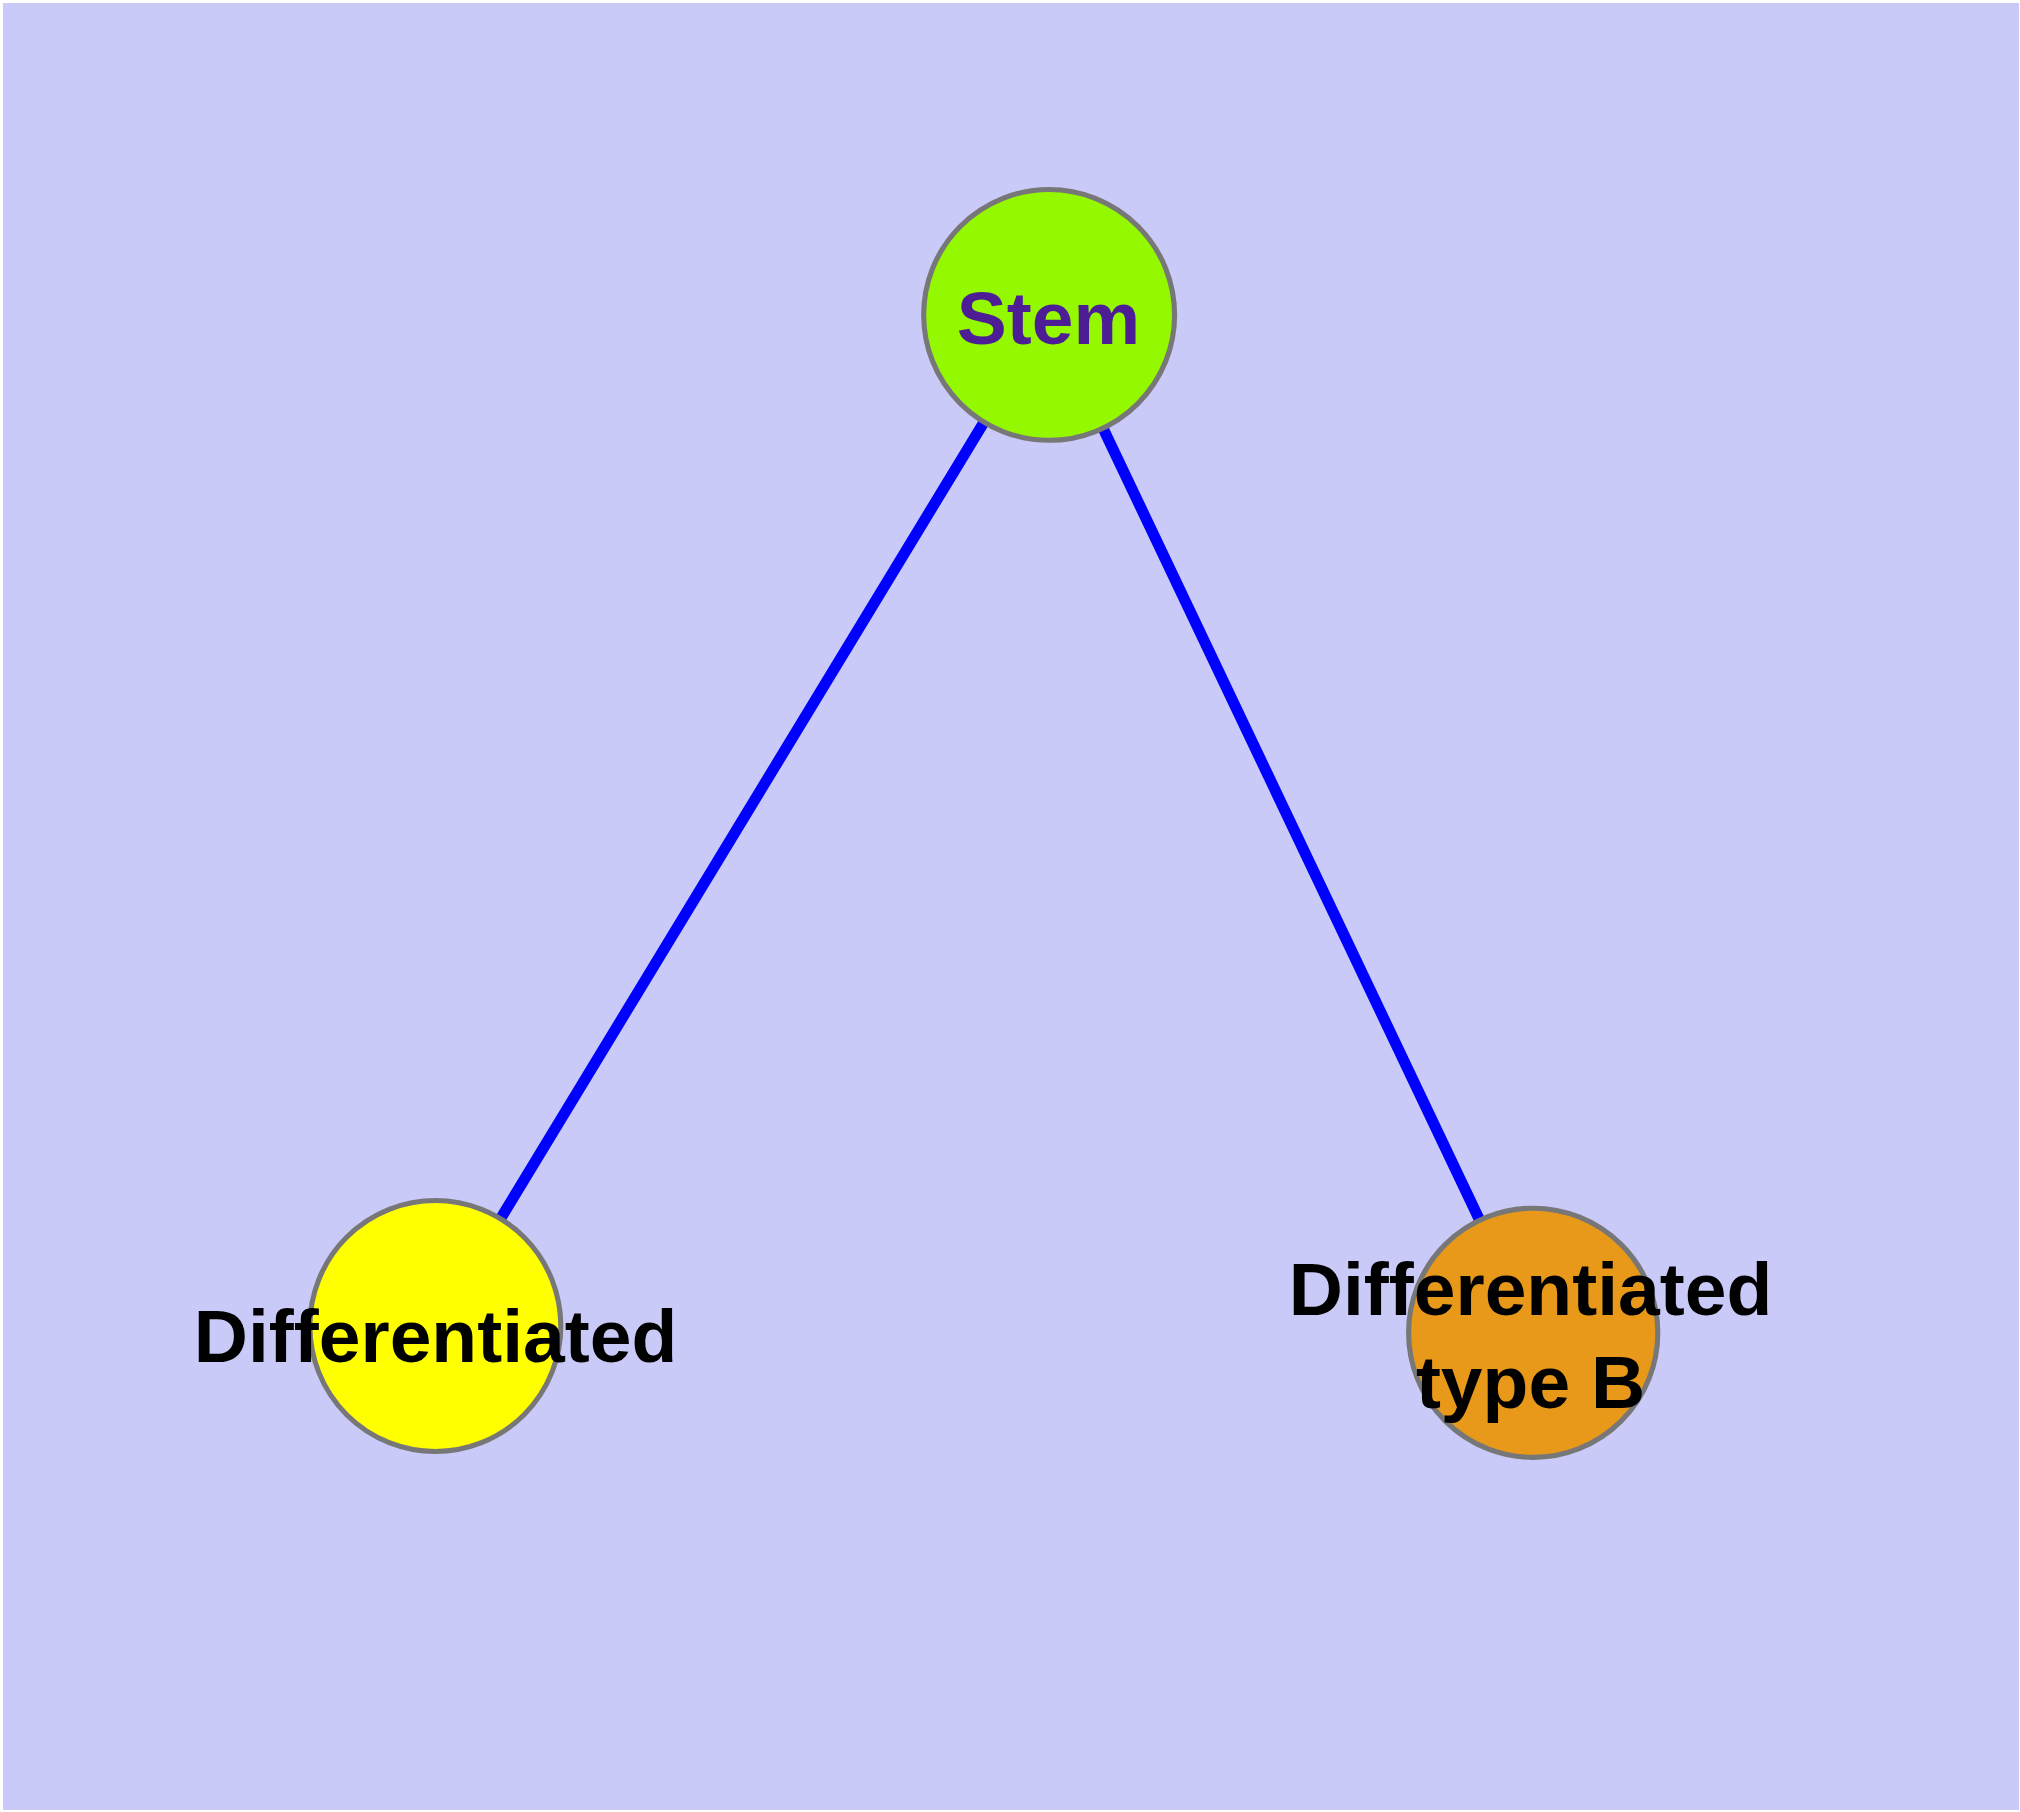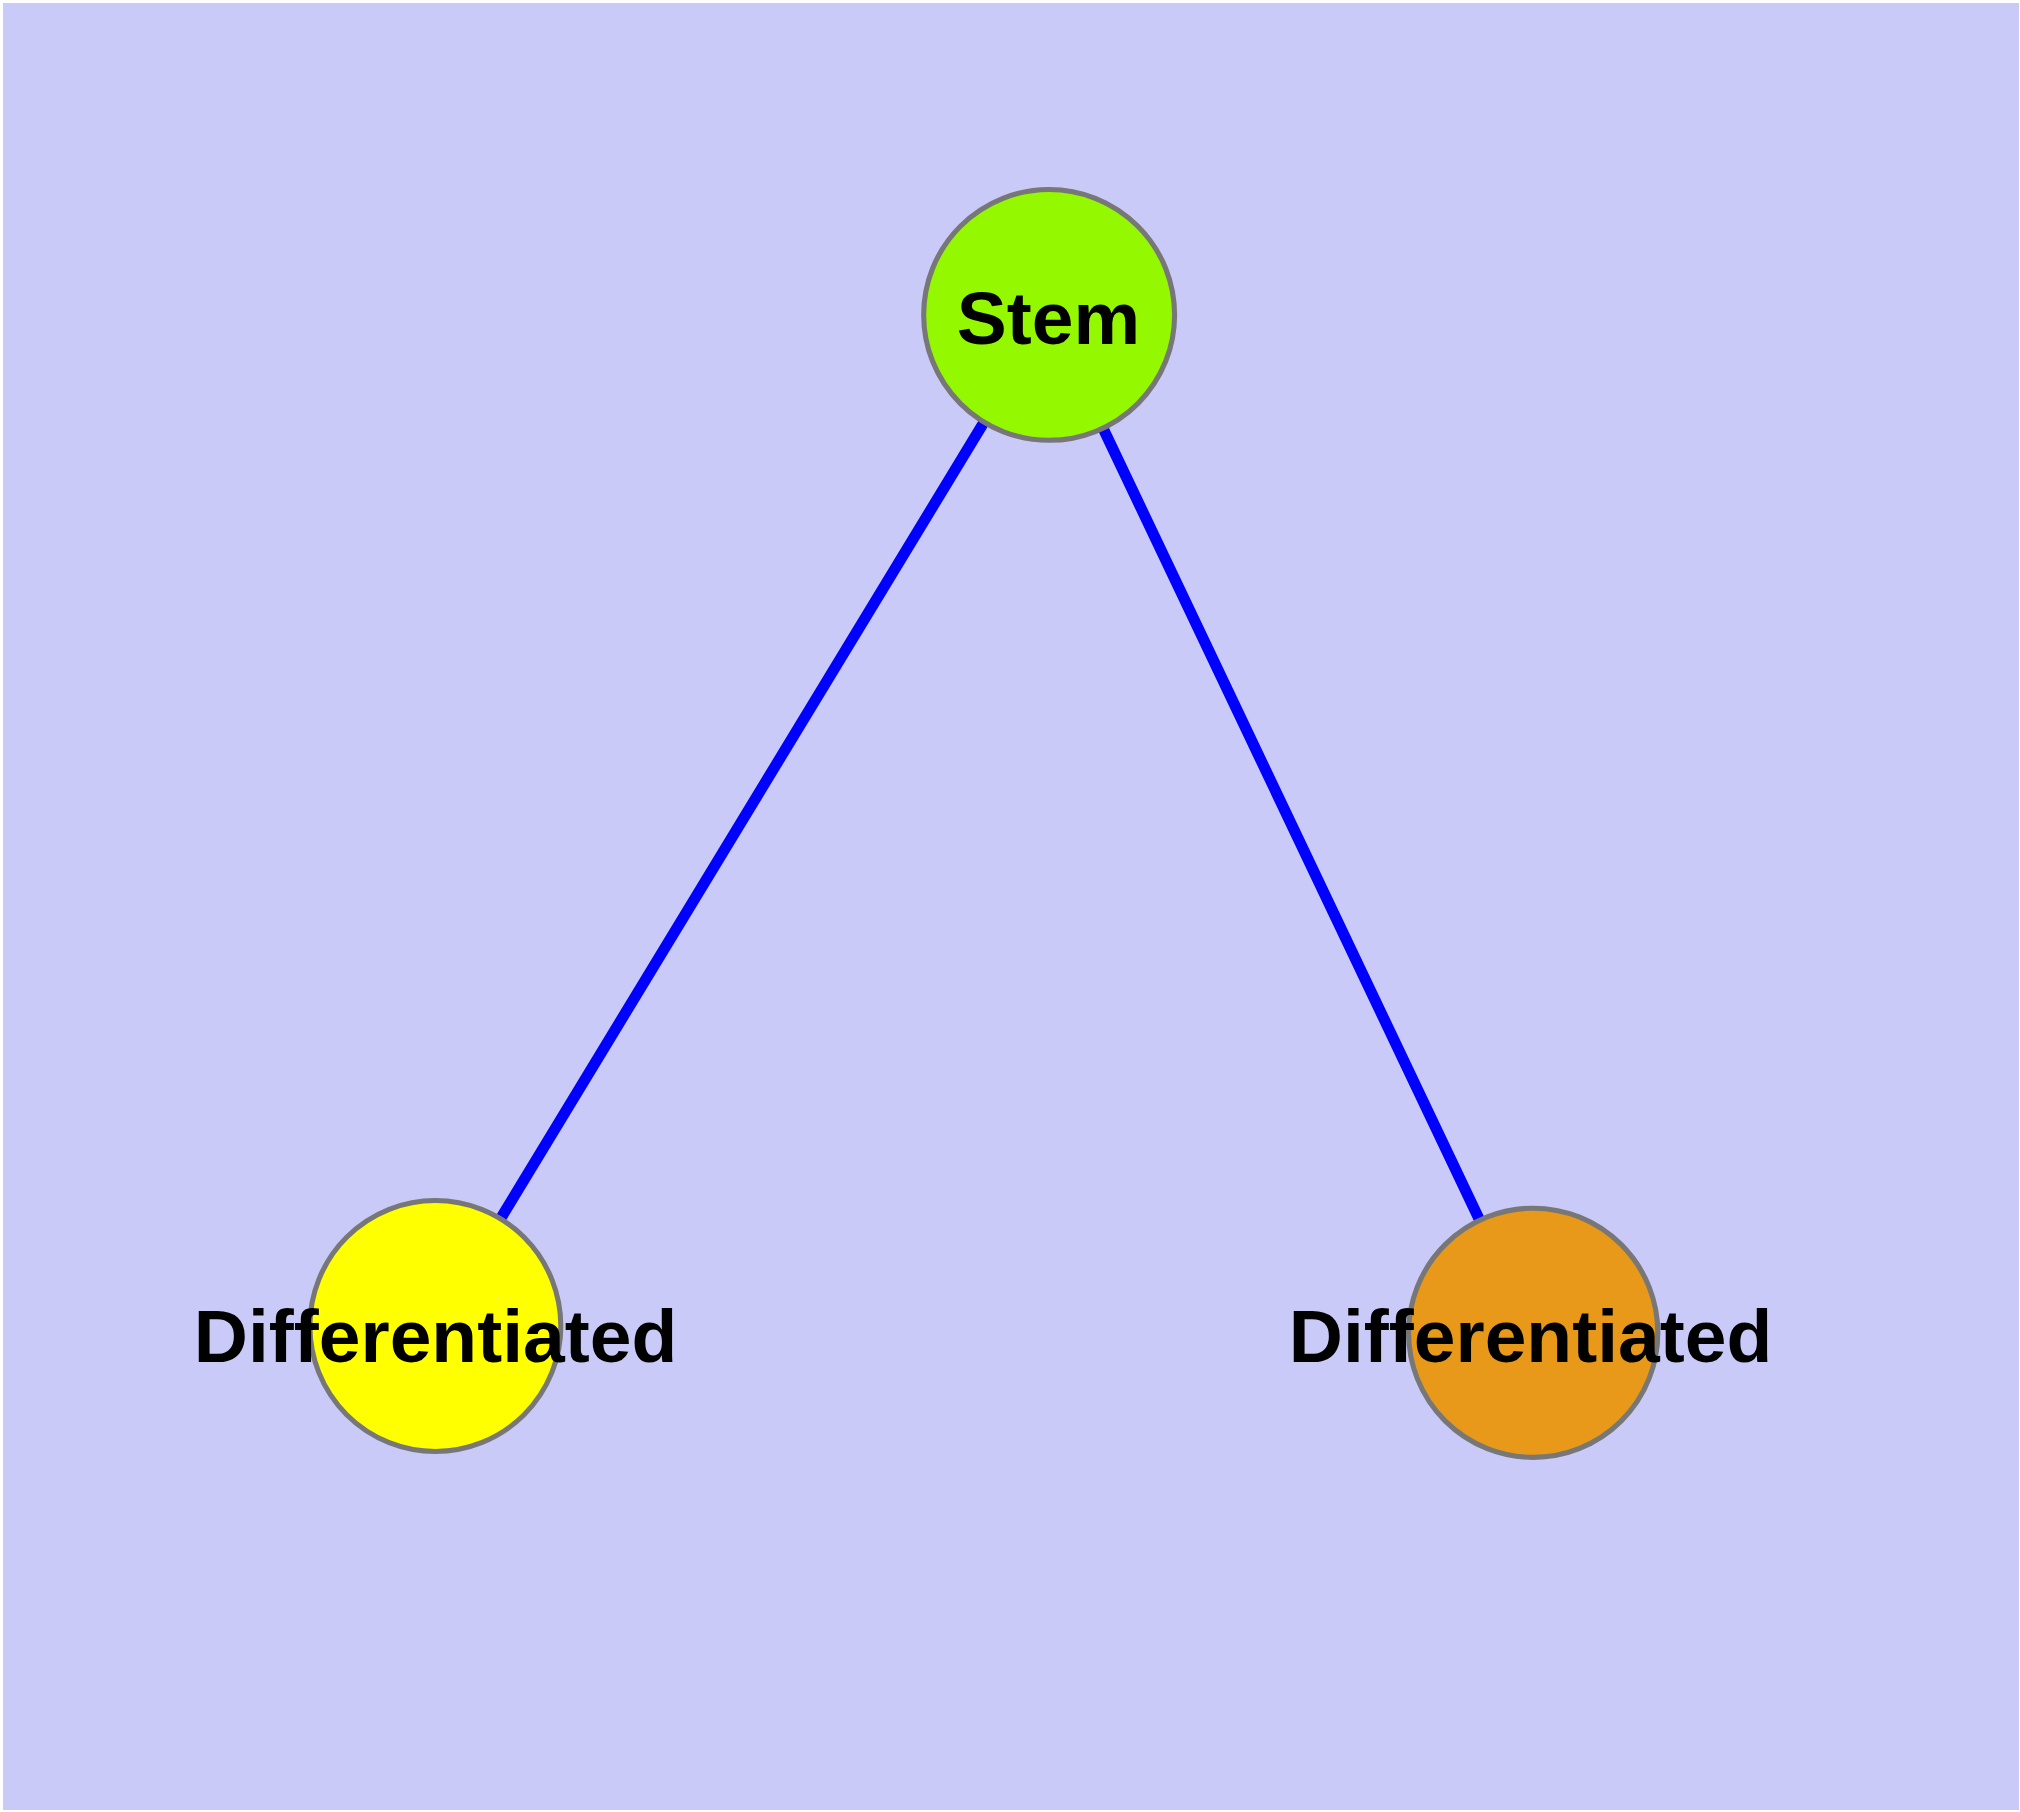--- a/index.html
+++ b/index.html
@@ -53,27 +53,28 @@
     <svg class="graph-svg" viewBox="0 0 2379 2132" preserveAspectRatio="none">
 
       <line x1="1234" y1="368" x2="510" y2="1561" stroke-width="13" stroke-linecap="round" stroke="#0000ff"></line>
       <line x1="1234" y1="368" x2="1805" y2="1569" stroke-width="13" stroke-linecap="round" stroke="#0000ff"></line>
 
       <circle cx="1234" cy="368" r="148" stroke-width="6" fill="#94f800" stroke="#777777"></circle>
       <circle cx="510" cy="1561" r="148" stroke-width="6" fill="#ffff00" stroke="#777777"></circle>
       <circle cx="1805" cy="1569" r="147" stroke-width="6" fill="#e8991a" stroke="#777777"></circle>
     </svg>
 
-    <div class="node-label" style="left: 1046px; top: 315px; color: #000000;">
+    <div class="node-label" style="left: 1046px; top: 315px; color: #4c1d95;">
       <span class="line">Stem</span>
     </div>
 
     <div class="node-label" style="left: 433px; top: 1333px; color: rgb(0, 0, 0);">
       <span class="line">Differentiated</span>
     </div>
 
     <div class="node-label" style="left: 1528px; top: 1333px; color: rgb(0, 0, 0);">
       <span class="line">Differentiated</span>
+      <span class="line">type B</span>
     </div>
 
   </div>
 </div>
 
 
 </body></html>

